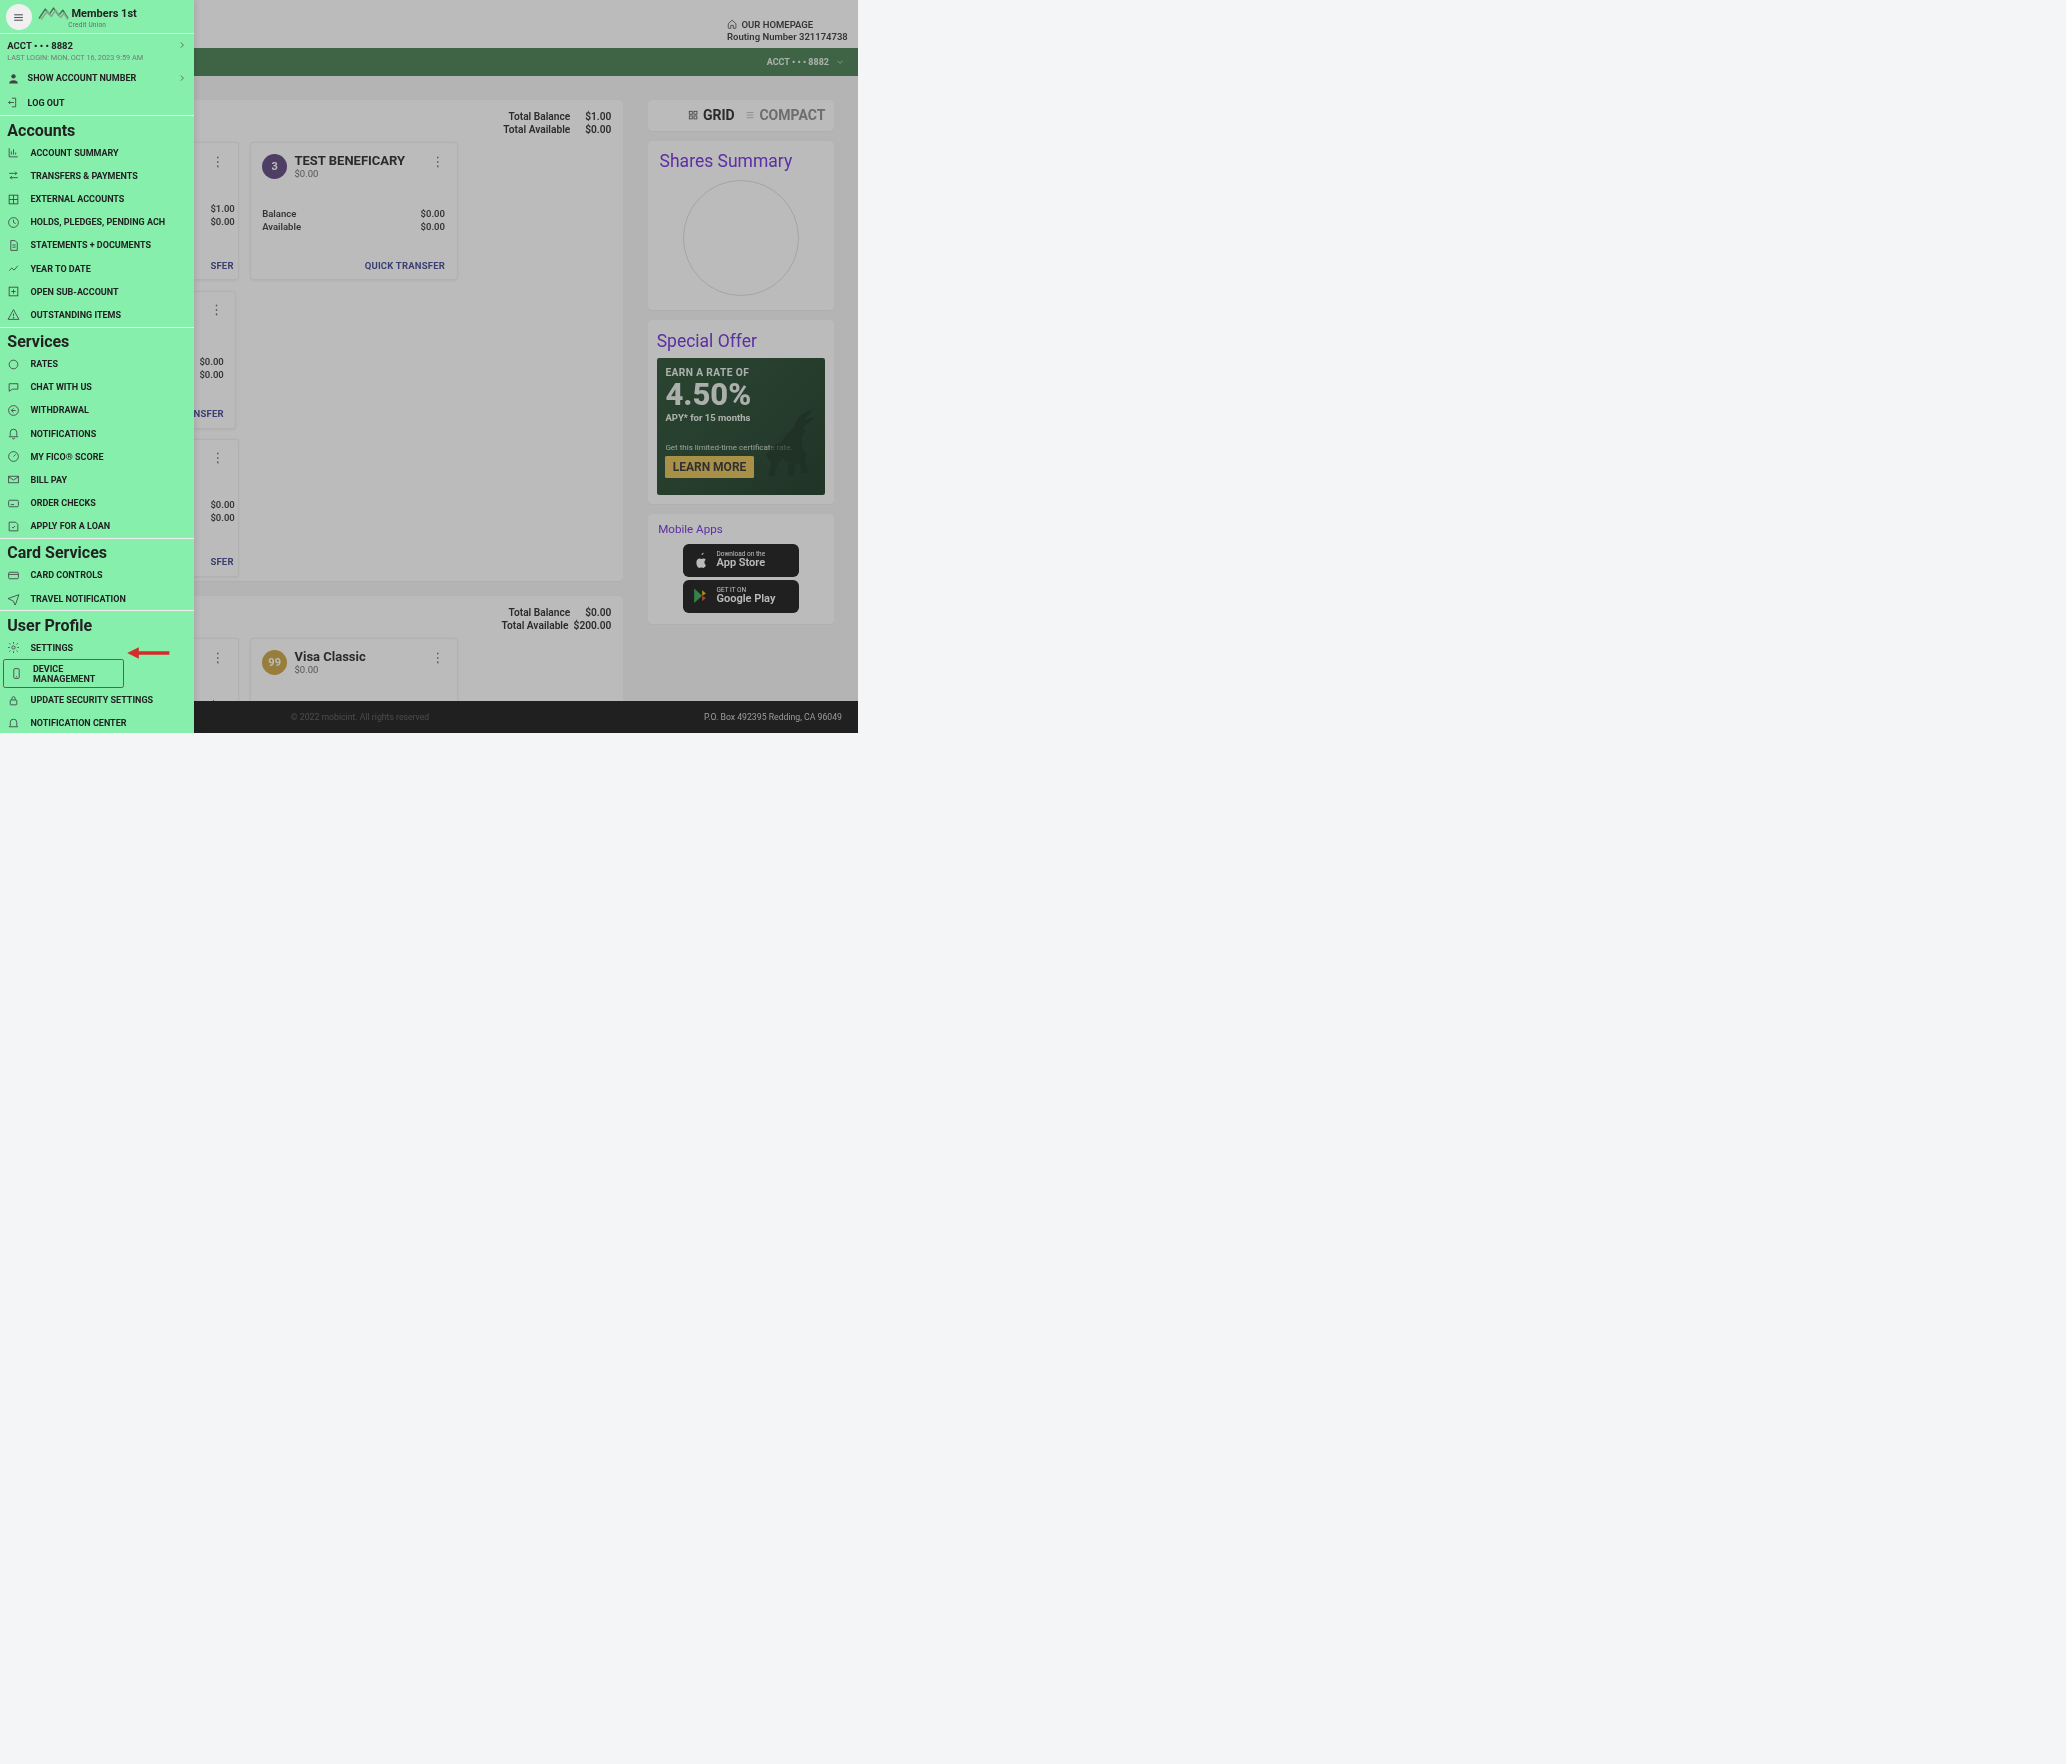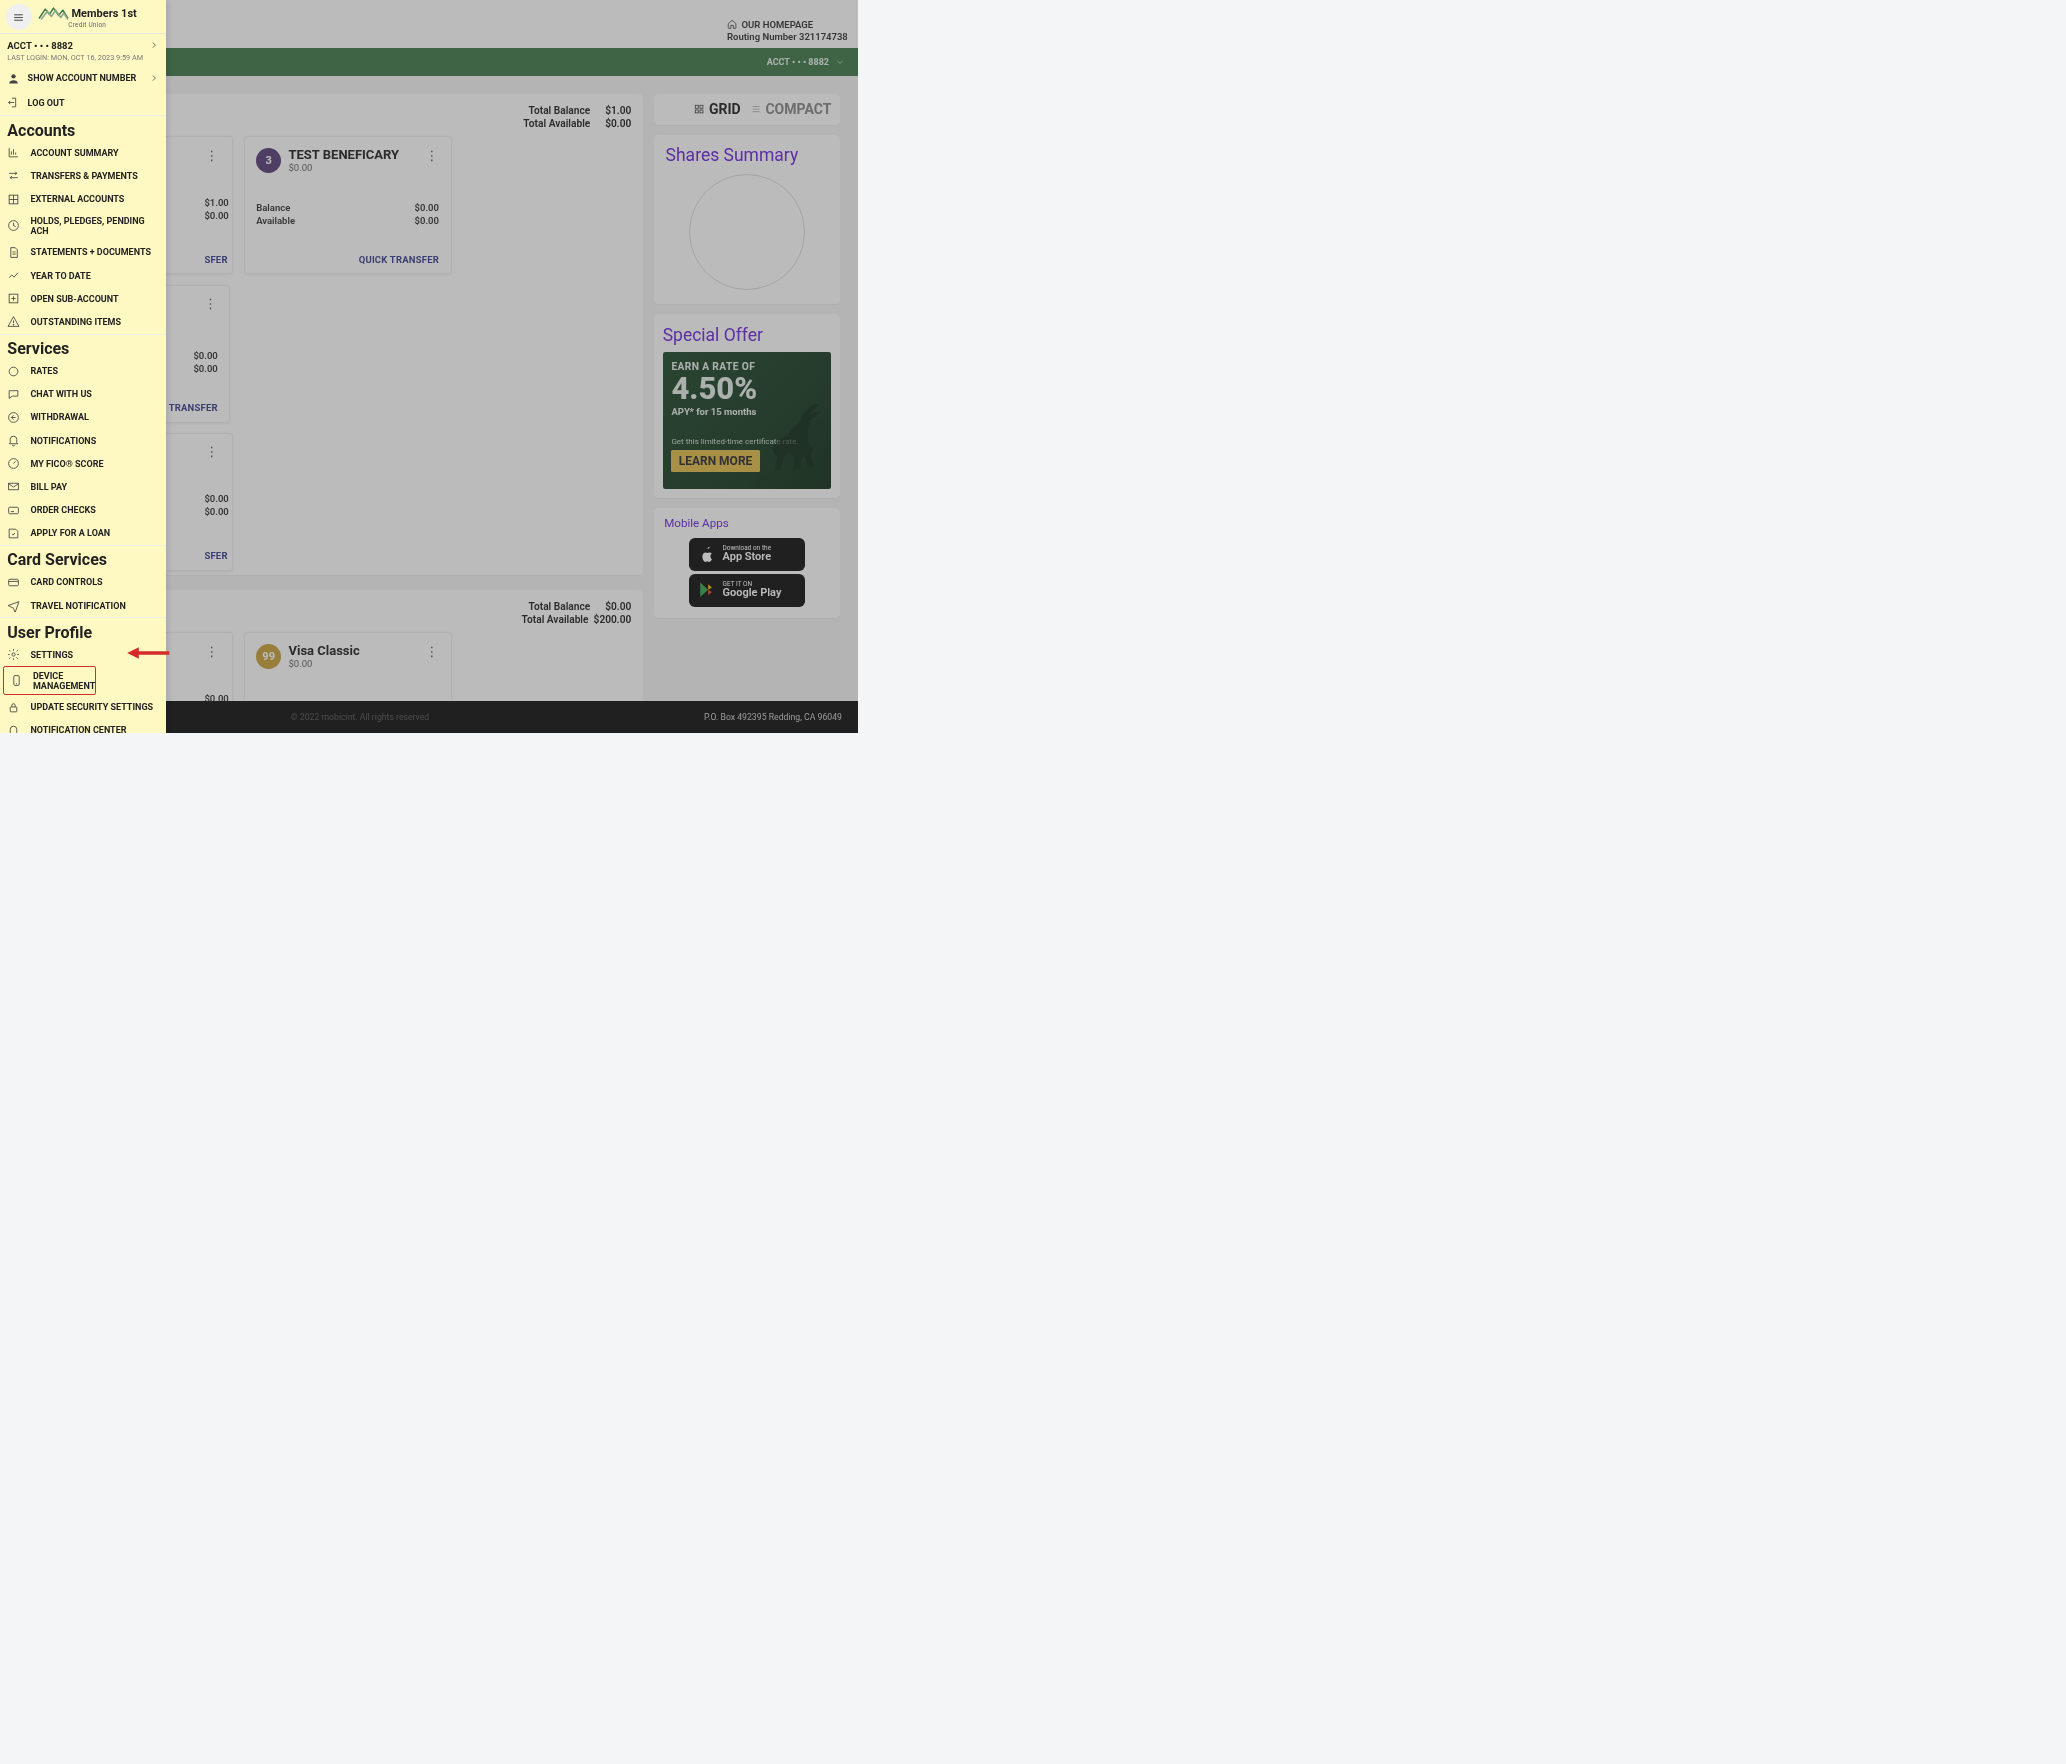--- a/index.html
+++ b/index.html
@@ -18,22 +18,22 @@
   .scrim {
     position: absolute; inset: 0;
     background: rgba(60,60,60,0.35);
     z-index: 5;
     pointer-events: none;
   }
 
   
   .sidebar {
     position: absolute; top:0; left:0; bottom:0;
-    width: 166px;
-    background: #fef9c3;
+    width: 194px;
+    background: #86efac;
     z-index: 10;
     overflow-y: auto;
     box-shadow: 1.5px 0 5.8px rgba(0,0,0,0.1);
   }
   .sb-header {
     display:flex; align-items:center; gap:5.8px;
     padding: 4.4px 7.3px 2.9px 5.8px;
     border-bottom: 0.7px solid #e5e5e5;
   }
   .hamburger {
@@ -107,21 +107,21 @@
   .top-right a { display:flex; align-items:center; gap:4.4px; }
 
   .acctbar {
     height:28px; background:#3f7a4a;
     display:flex; align-items:center; justify-content:space-between;
     padding: 0 13px 0 20.4px;
     color:#e8f0e9; font-size:9px; font-weight:700;
   }
   .acctbar .right { display:flex; align-items:center; gap:5.8px; }
 
-  .content { display:flex; gap:11px; padding:18px; align-items:flex-start; }
+  .content { display:flex; gap:25px; padding:24px; align-items:flex-start; }
   .maincol { flex:1; min-width:0; }
   .rightcol { width:186px; flex-shrink:0; display:flex; flex-direction:column; gap:10.2px; }
 
   .panel {
     background:#fff; border-radius:4.4px; padding:10.2px 11.6px 10.2px 11.6px;
     box-shadow: 0 0.7px 1.5px rgba(0,0,0,0.04);
   }
   .totals { text-align:right; font-size:10.2px; font-weight:600; color:#222; line-height:1.3; }
   .totals span.v { display:inline-block; min-width:36px; text-align:right; }
 

